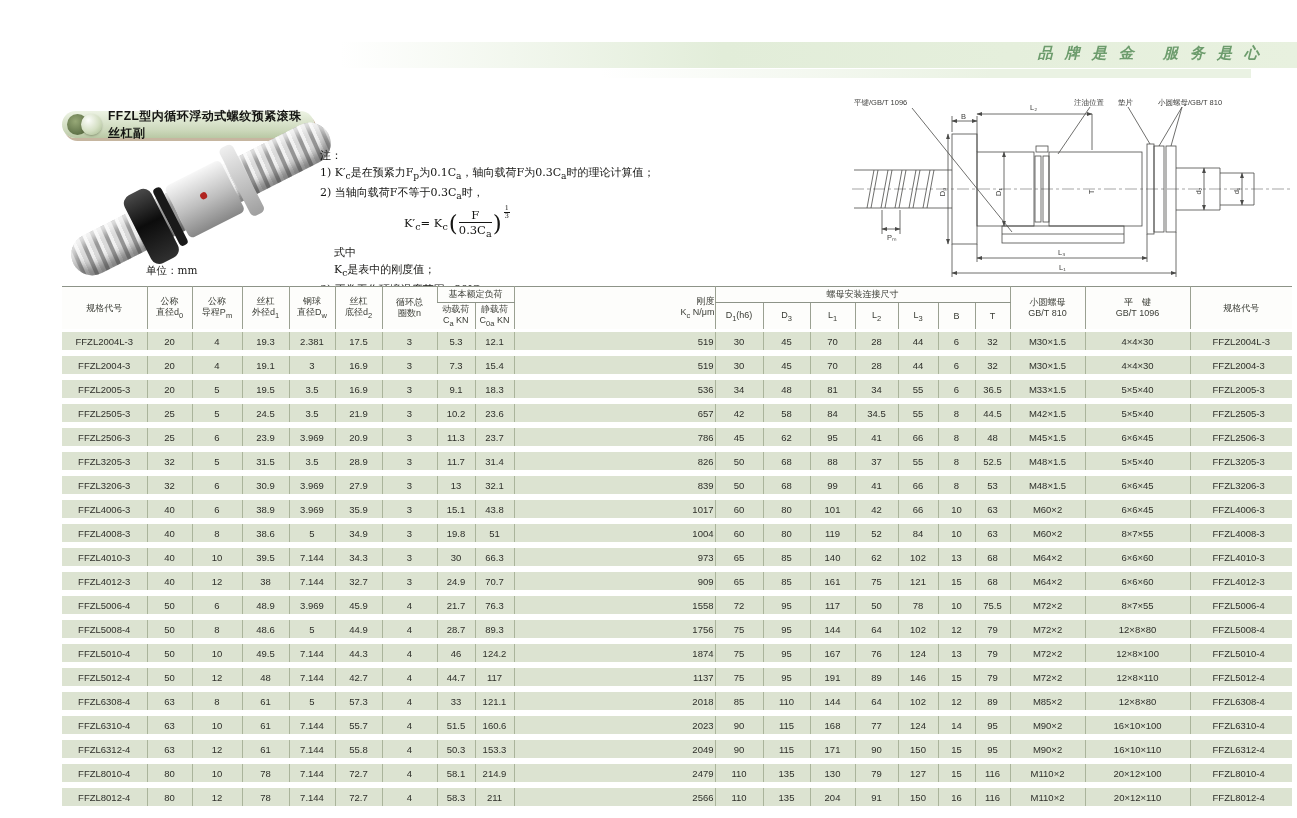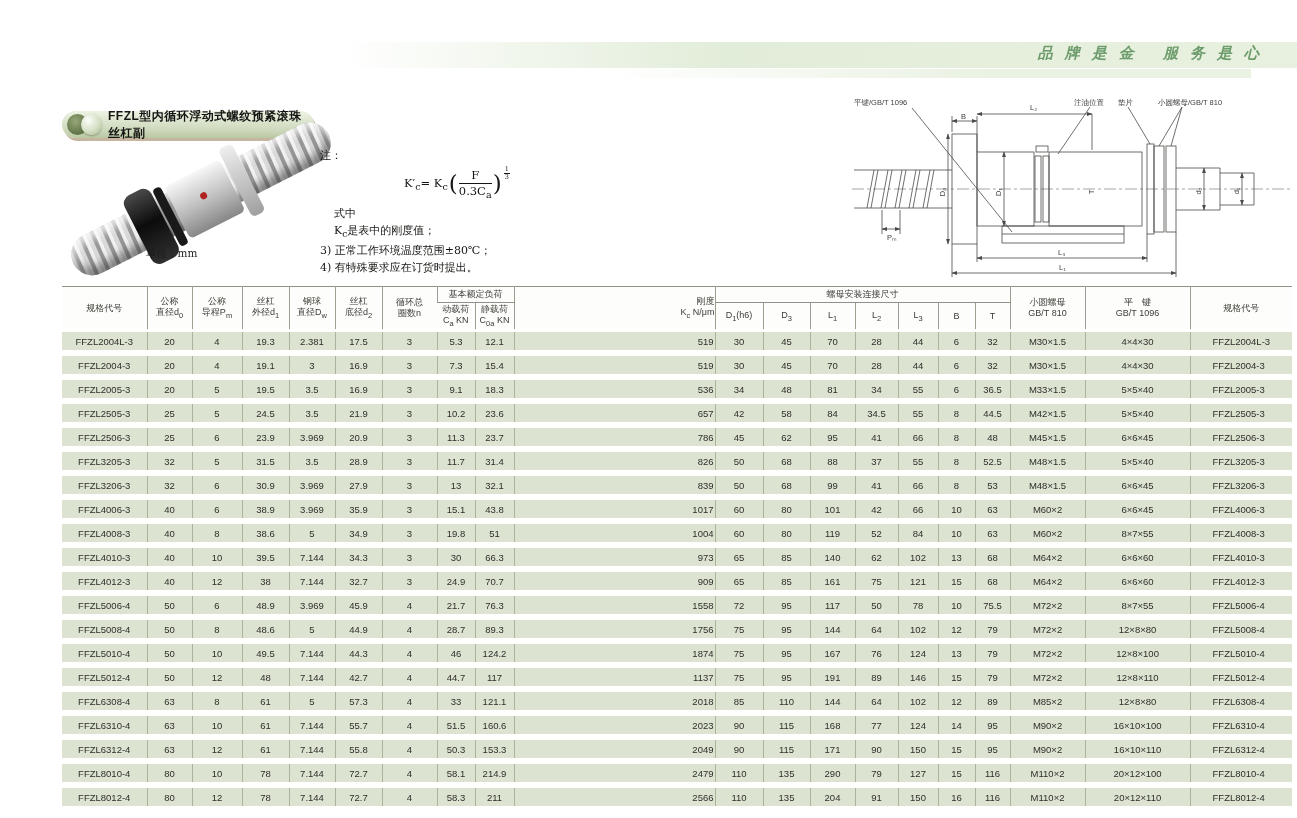--- a/index.html
+++ b/index.html
@@ -46,21 +46,21 @@
     background:repeating-linear-gradient(93deg,#d9d9d9 0 4px,#979797 5px 8px,#f1f1f1 9px 12px);
     box-shadow:inset 0 7px 8px rgba(255,255,255,.75), inset 0 -9px 10px rgba(55,55,55,.55);
   }
   .nut-group{position:absolute;left:58px;top:18px;width:146px;height:80px;transform:rotate(-27deg);display:flex;align-items:center;}
   .nut-ring{width:30px;height:76px;border-radius:9px;background:linear-gradient(180deg,#4a4a4a,#0c0c0c 45%,#303030);}
   .nut-ring2{width:9px;height:64px;border-radius:4px;background:#191919;margin-left:2px;}
   .nut-body{width:62px;height:58px;border-radius:5px;margin-left:3px;position:relative;
     background:linear-gradient(180deg,#f7f7f7,#bdbdbd 55%,#878787);}
   .red-dot{position:absolute;left:28px;top:22px;width:7px;height:7px;border-radius:50%;background:#b02420;}
   .flange-disc{width:15px;height:76px;border-radius:5px;margin-left:3px;background:linear-gradient(180deg,#efefef,#9f9f9f);}
-  .unit-label{position:absolute;left:146px;top:247px;font-size:10.5px;color:#1c1c1a;font-family:"DejaVu Serif",serif;}
+  .unit-label{position:absolute;left:146px;top:264px;font-size:10.5px;color:#1c1c1a;font-family:"DejaVu Serif",serif;}
   
   .notes{position:absolute;left:320px;top:147px;width:400px;font-family:"DejaVu Serif",serif;
     font-size:11px;line-height:1.58;color:#151513;}
   .notes .line{white-space:nowrap;}
   .formula{margin:2px 0 2px 84px;display:flex;align-items:center;font-size:11.5px;}
   .formula .paren{font-size:23px;font-weight:400;margin:0 1px;transform:translateY(-1px);}
   .frac{display:inline-flex;flex-direction:column;text-align:center;line-height:1.25;}
   .frac .num{border-bottom:1px solid #151513;padding:0 4px;}
   .exp{display:inline-flex;flex-direction:column;font-size:6.5px;line-height:1.1;transform:translateY(-11px);margin-left:1px;}
   .exp .e-num{border-bottom:1px solid #151513;text-align:center;padding:0 1px;}
@@ -109,20 +109,22 @@
     <div class="nut-body">
       <div class="red-dot"></div>
     </div>
     <div class="flange-disc"></div>
   </div>
 </div>
 <div class="unit-label">单位：mm</div>
 
 <div class="notes">
   <div class="line">注：</div>
+  <div class="line">1) K′<sub>c</sub>是在预紧力F<sub>p</sub>为0.1C<sub>a</sub>，轴向载荷F为0.3C<sub>a</sub>时的理论计算值；</div>
+  <div class="line">2) 当轴向载荷F不等于0.3C<sub>a</sub>时，</div>
   <div class="formula">
     <span>K′<sub>c</sub></span>
     <span>= K<sub>c</sub> </span>
     <span class="paren">(</span>
     <span class="frac">
       <span class="num">F</span>
       <span class="den">0.3C<sub>a</sub></span>
     </span>
     <span class="paren">)</span>
     <span class="exp">
@@ -689,21 +691,21 @@
           <td>10</td>
           <td>78</td>
           <td>7.144</td>
           <td>72.7</td>
           <td>4</td>
           <td>58.1</td>
           <td>214.9</td>
           <td>2479</td>
           <td>110</td>
           <td>135</td>
-          <td>290</td>
+          <td>130</td>
           <td>79</td>
           <td>127</td>
           <td>15</td>
           <td>116</td>
           <td>M110×2</td>
           <td>20×12×100</td>
           <td>FFZL8010-4</td>
         </tr>
         <tr>
           <td>FFZL8012-4</td>

